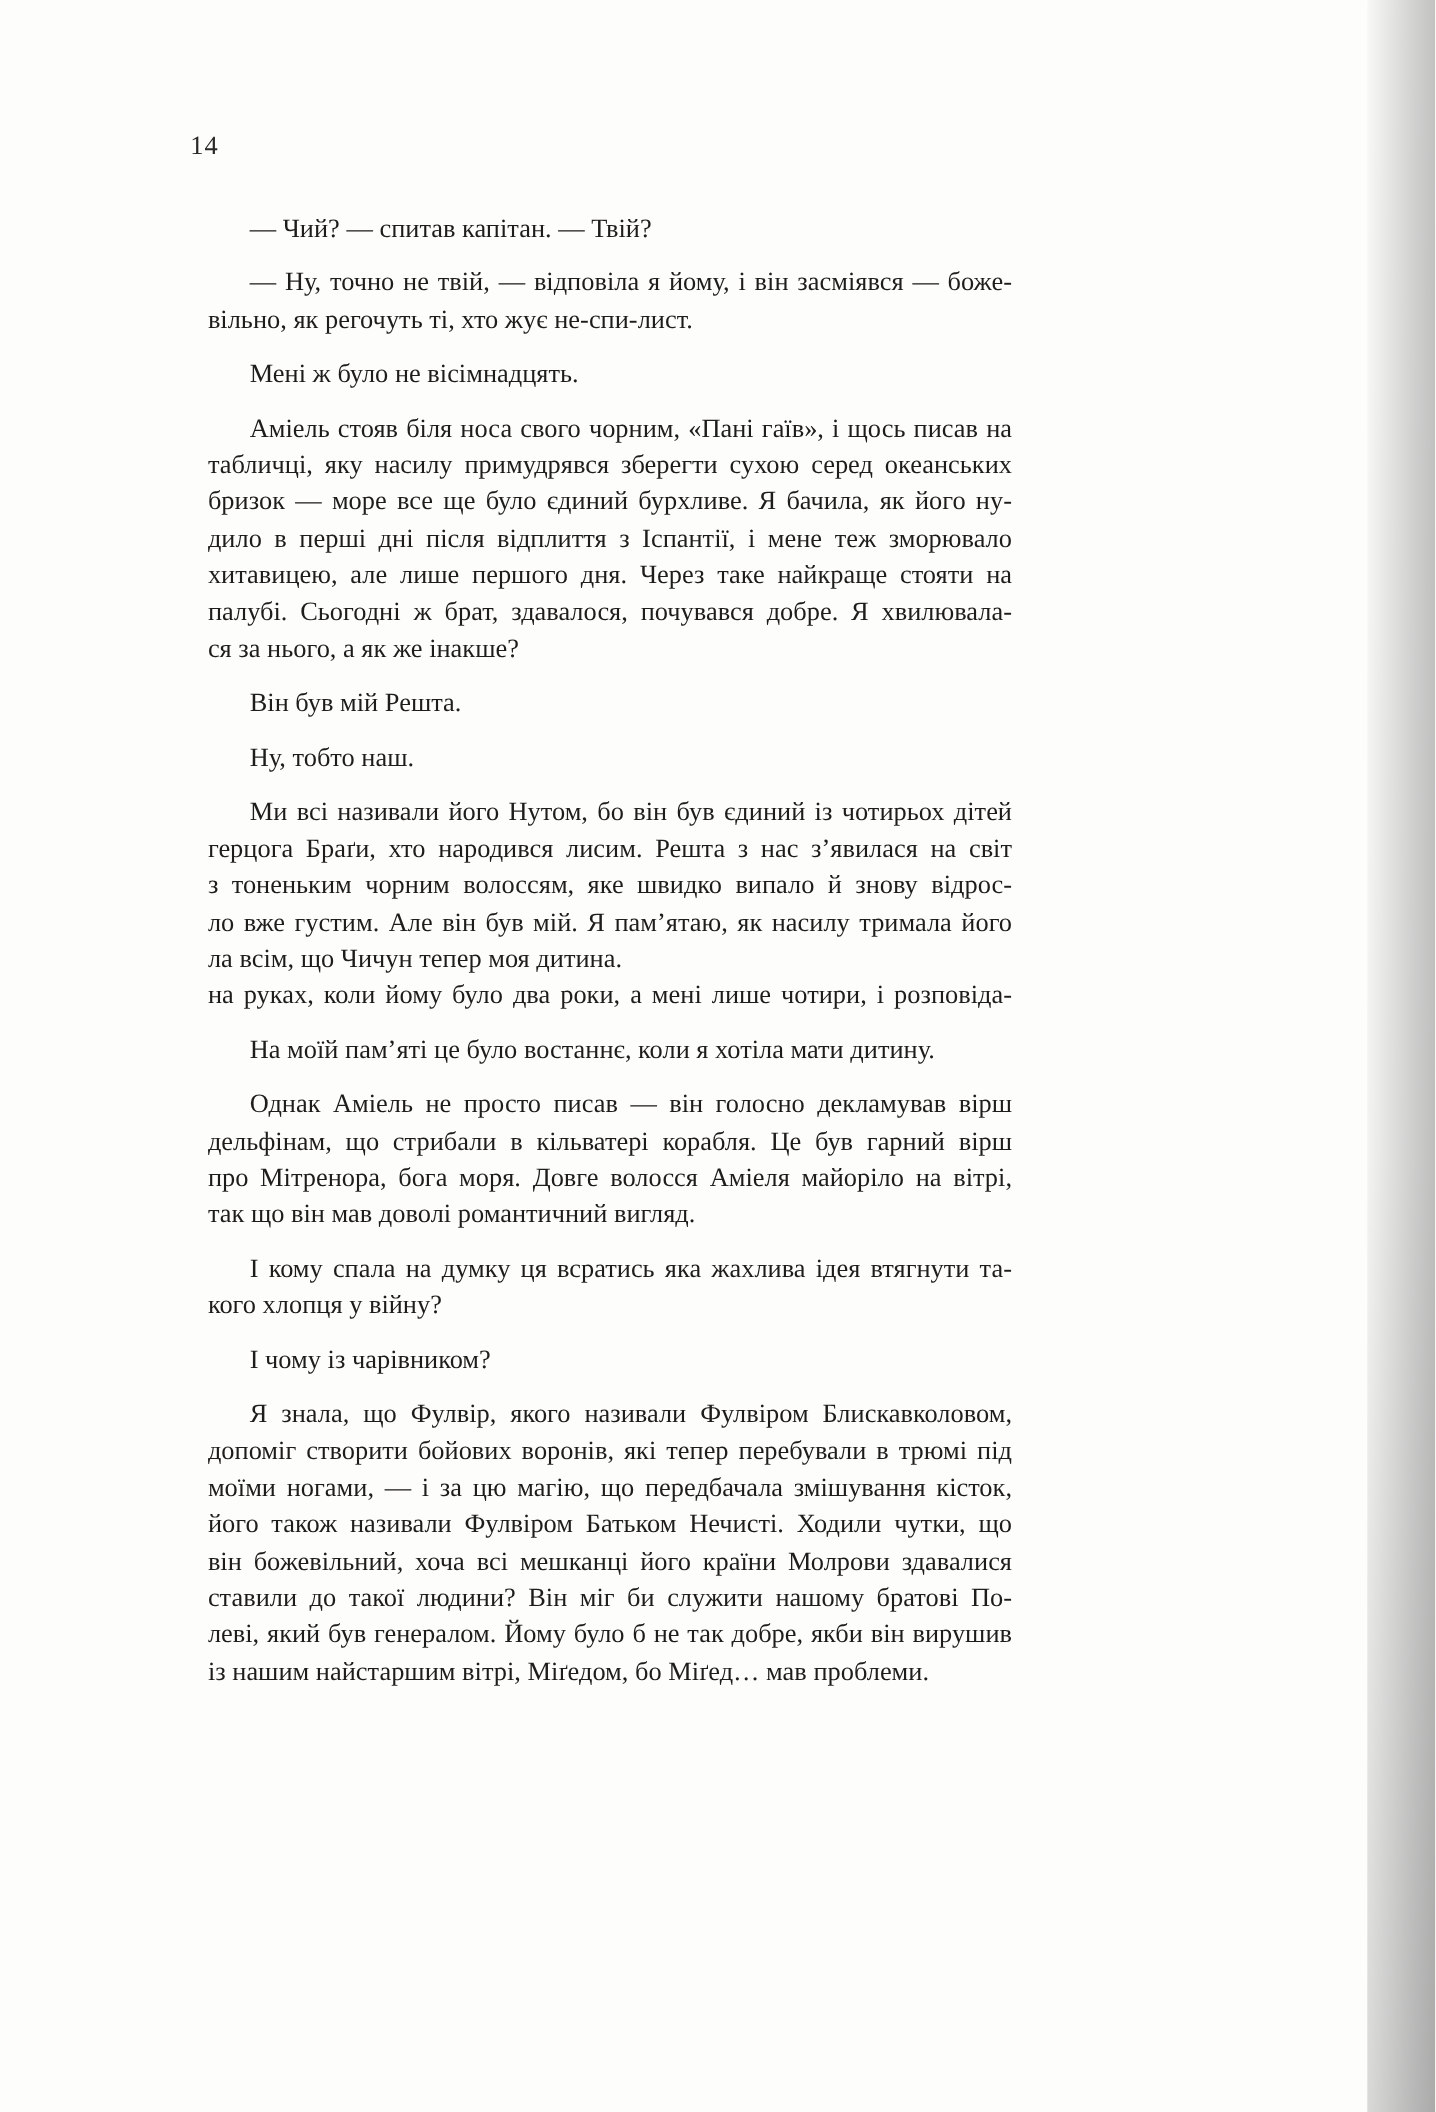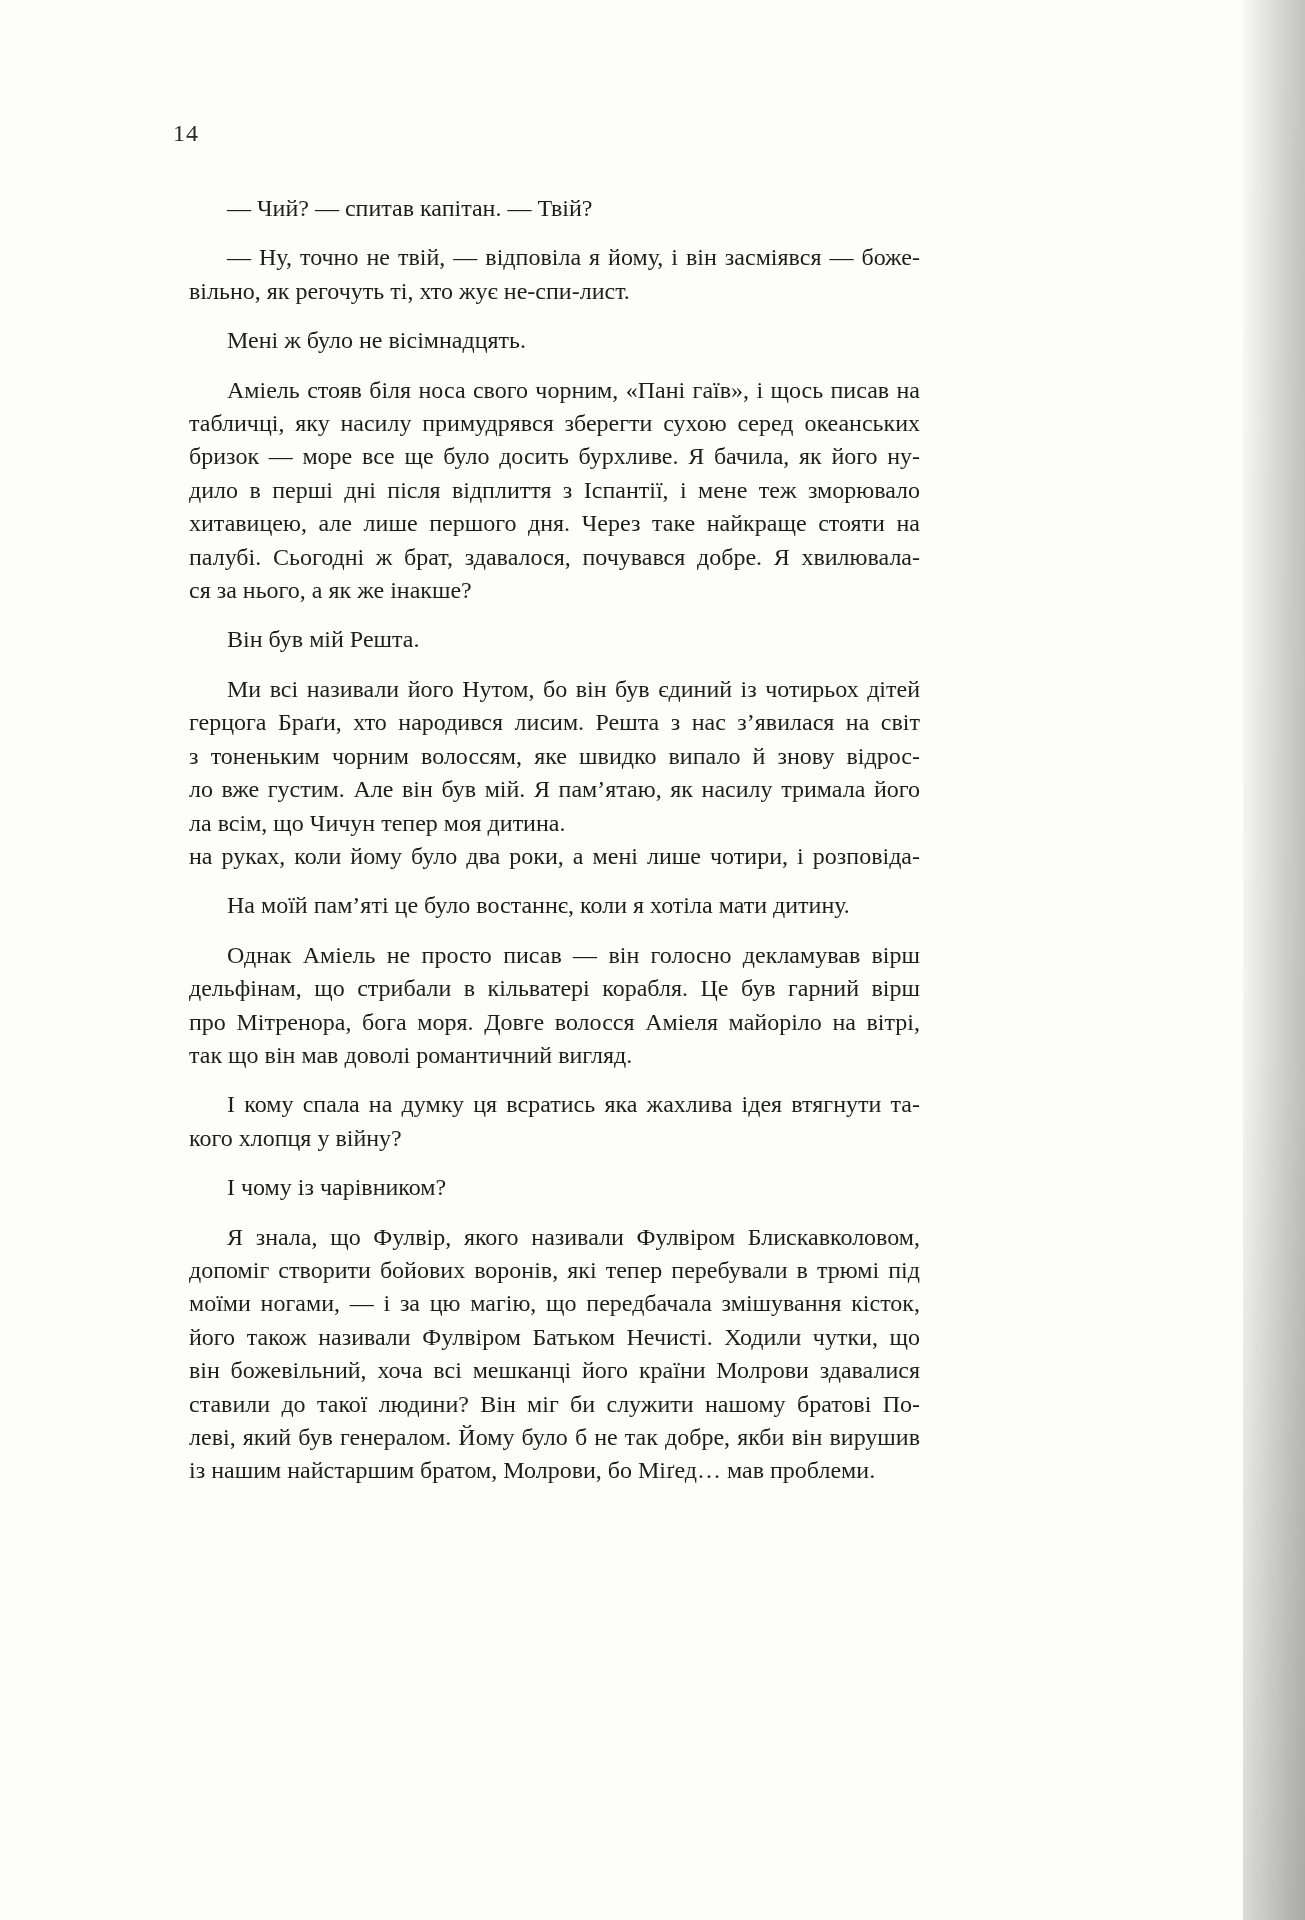--- a/index.html
+++ b/index.html
@@ -73,28 +73,31 @@
       <div class="paragraph">
         <div class="line first just">— Ну, точно не твій, — відповіла я йому, і він засміявся — боже-</div>
         <div class="line">вільно, як регочуть ті, хто жує не-спи-лист.</div>
       </div>
       <div class="paragraph">
         <div class="line first">Мені ж було не вісімнадцять.</div>
       </div>
       <div class="paragraph">
         <div class="line first just">Аміель стояв біля носа свого чорним, «Пані гаїв», і щось писав на</div>
         <div class="line just">табличці, яку насилу примудрявся зберегти сухою серед океанських</div>
-        <div class="line just">бризок — море все ще було досить бурхливе. Я бачила, як його ну-</div>
+        <div class="line just">бризок — море все ще було єдиний бурхливе. Я бачила, як його ну-</div>
         <div class="line just">дило в перші дні після відплиття з Іспантії, і мене теж зморювало</div>
         <div class="line just">хитавицею, але лише першого дня. Через таке найкраще стояти на</div>
         <div class="line just">палубі. Сьогодні ж брат, здавалося, почувався добре. Я хвилювала-</div>
         <div class="line">ся за нього, а як же інакше?</div>
       </div>
       <div class="paragraph">
         <div class="line first">Він був мій Решта.</div>
+      </div>
+      <div class="paragraph">
+        <div class="line first">Ну, тобто наш.</div>
       </div>
       <div class="paragraph">
         <div class="line first just">Ми всі називали його Нутом, бо він був єдиний із чотирьох дітей</div>
         <div class="line just">герцога Браґи, хто народився лисим. Решта з нас з’явилася на світ</div>
         <div class="line just">з тоненьким чорним волоссям, яке швидко випало й знову відрос-</div>
         <div class="line just">ло вже густим. Але він був мій. Я пам’ятаю, як насилу тримала його</div>
         <div class="line">ла всім, що Чичун тепер моя дитина.</div>
         <div class="line just">на руках, коли йому було два роки, а мені лише чотири, і розповіда-</div>
       </div>
       <div class="paragraph">
@@ -114,18 +117,18 @@
         <div class="line first">І чому із чарівником?</div>
       </div>
       <div class="paragraph">
         <div class="line first just">Я знала, що Фулвір, якого називали Фулвіром Блискавколовом,</div>
         <div class="line just">допоміг створити бойових воронів, які тепер перебували в трюмі під</div>
         <div class="line just">моїми ногами, — і за цю магію, що передбачала змішування кісток,</div>
         <div class="line just">його також називали Фулвіром Батьком Нечисті. Ходили чутки, що</div>
         <div class="line just">він божевільний, хоча всі мешканці його країни Молрови здавалися</div>
         <div class="line just">ставили до такої людини? Він міг би служити нашому братові По-</div>
         <div class="line just">леві, який був генералом. Йому було б не так добре, якби він вирушив</div>
-        <div class="line">із нашим найстаршим братом, Молрови, бо Міґед… мав проблеми.</div>
+        <div class="line">із нашим найстаршим вітрі, Міґедом, бо Міґед… мав проблеми.</div>
       </div>
     </div>
 
   <div class="scan-edge"></div>
 </div>
 
 </body></html>

